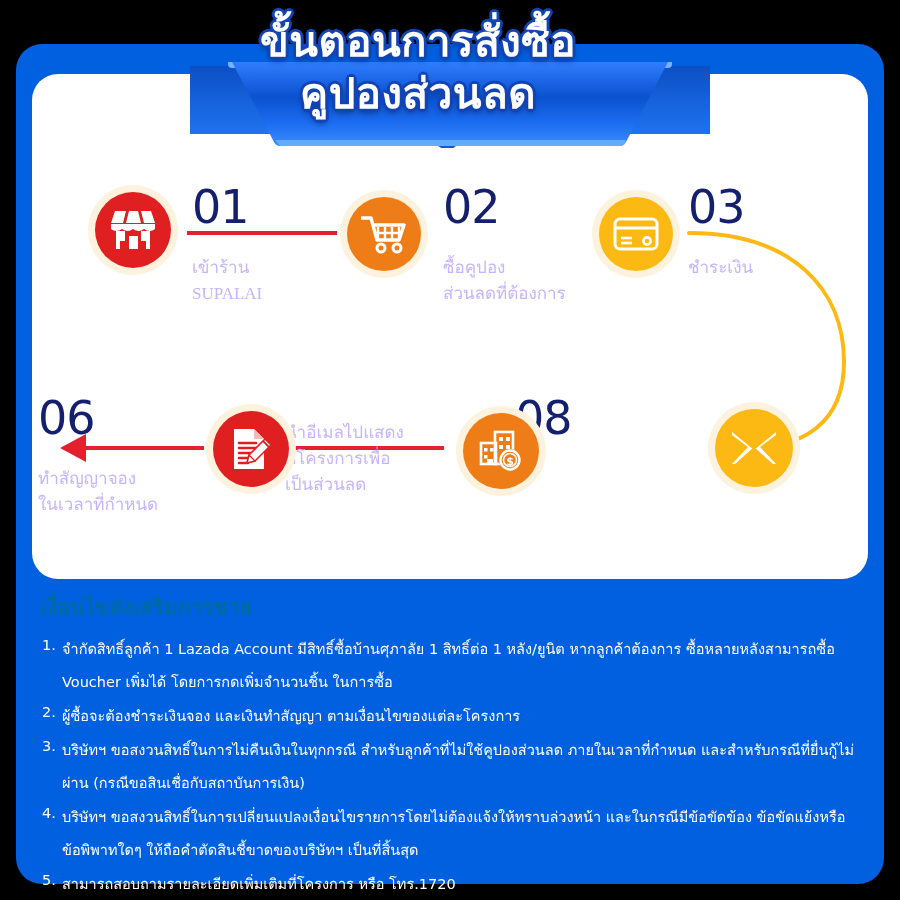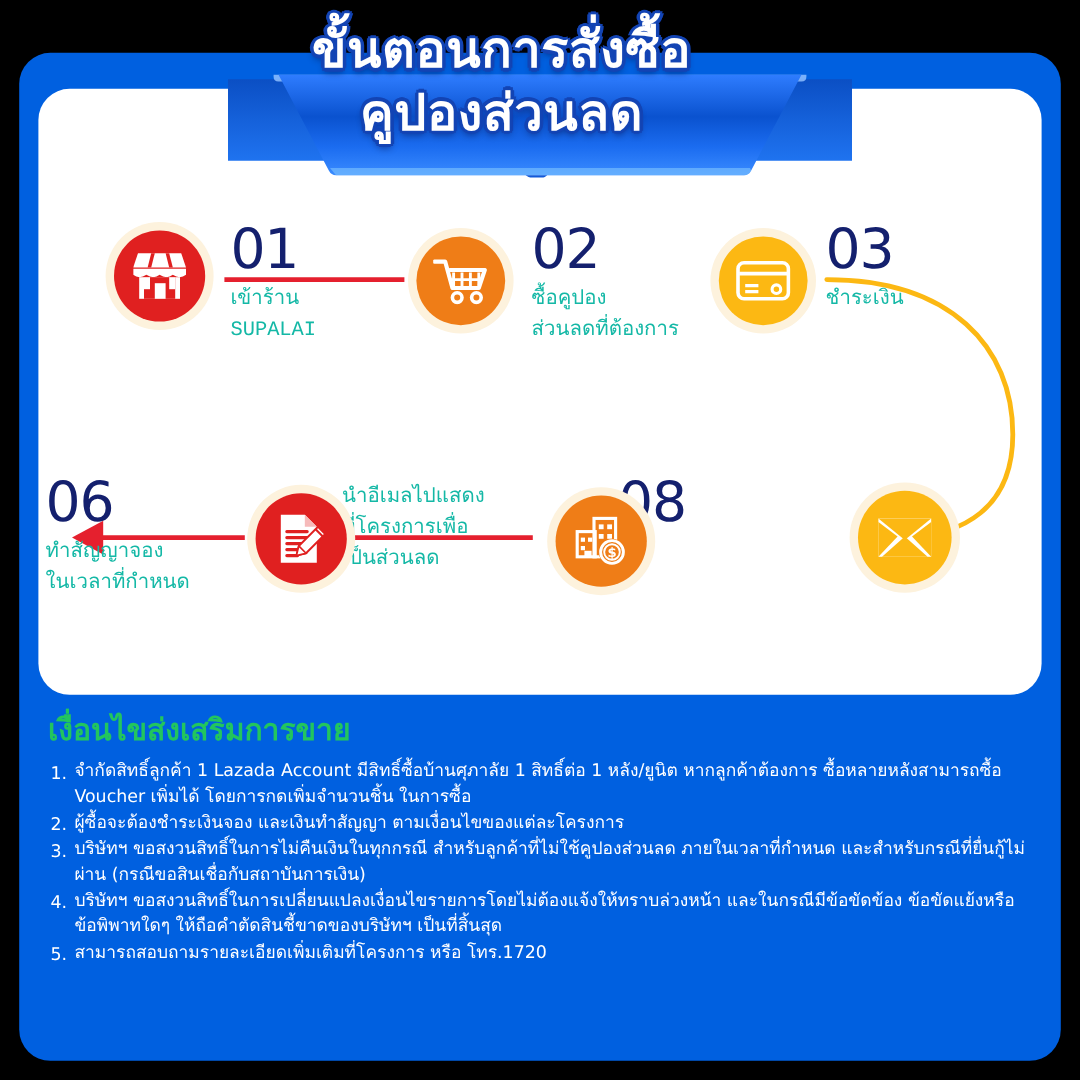--- a/index.html
+++ b/index.html
@@ -100,55 +100,55 @@
   }
   .step-num {
     font-family: "DejaVu Sans", "Liberation Sans", sans-serif;
     font-weight: normal;
     font-size: 46px;
     line-height: 46px;
     color: #14206e;
     letter-spacing: -1px;
   }
   .step-label {
-    font-family: Liberation Mono, monospace;
+    font-family: Liberation Serif, serif;
     font-size: 17px;
     line-height: 26px;
-    color: #14b8a6;
+    color: #c4b5fd;
     white-space: pre-line;
-    margin-top: 7px;
+    margin-top: 25px;
   }
   .step-text.align-right { text-align: left; }
 
   
   .terms {
     position: absolute;
     left: 40px; top: 594px;
     width: 820px;
     z-index: 4;
   }
   .terms-heading {
-    font-family: Liberation Sans, sans-serif;
+    font-family: Liberation Mono, monospace;
     font-weight: bold;
-    font-size: 25px;
+    font-size: 21px;
     line-height: 30px;
-    color: #22c55e;
+    color: #0369a1;
     margin-bottom: 9px;
   }
   .terms-list {
     list-style: none;
     counter-reset: term;
   }
   .terms-list li {
     counter-increment: term;
     position: relative;
     padding-left: 22px;
     font-family: "DejaVu Sans", "Liberation Sans", sans-serif;
     font-size: 14.5px;
-    line-height: 21px;
+    line-height: 33px;
     color: #ffffff;
     margin-bottom: 1px;
   }
   .terms-list li::before {
     content: counter(term) ".";
     position: absolute;
     left: 2px; top: 0;
     font-size: 14.5px;
     line-height: 25px;
     color: #ffffff;

